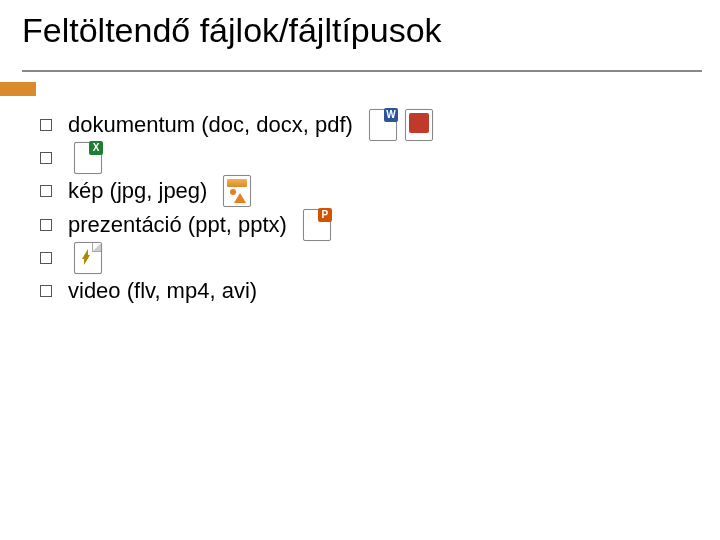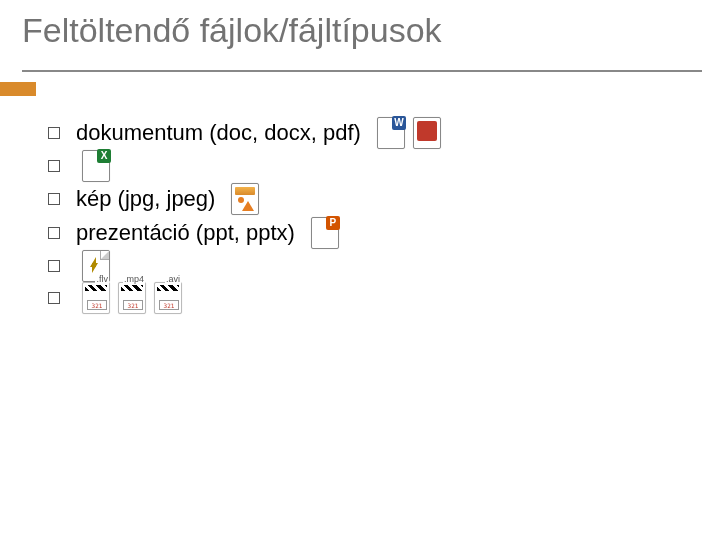--- a/index.html
+++ b/index.html
@@ -1,21 +1,21 @@
 <!DOCTYPE html>
 <html><head>
 <meta charset="utf-8">
 <style>
   html,body{margin:0;padding:0;width:720px;height:540px;background:#fff;font-family:Arial,Helvetica,sans-serif;color:#000;}
   .slide{position:relative;width:720px;height:540px;}
   .title-block{position:absolute;left:22px;top:12px;width:680px;height:58px;border-bottom:2px solid #888;}
-  .title-text{font-size:34px;line-height:1.1;color:#737373;}
+  .title-text{font-size:34px;line-height:1.1;color:#000000;}
   .accent-bar{position:absolute;left:0;top:82px;width:36px;height:14px;background:#d98a2b;}
   .content{position:absolute;left:40px;top:108px;width:660px;}
-  ul.bl{list-style:none;margin:8px;padding:0;}
+  ul.bl{list-style:none;margin:0;padding:0;}
   ul.bl > li{display:flex;align-items:center;font-size:22px;line-height:1.55;gap:10px;}
   .bullet-box{display:inline-block;width:10px;height:10px;border:1.5px solid #555;flex:0 0 auto;margin-right:6px;}
   .li-text{flex:0 0 auto;white-space:nowrap;}
   .icons{display:flex;gap:8px;margin-left:6px;}
   .ficon{width:26px;height:30px;border:1px solid #888;border-radius:2px;background:#fff;position:relative;box-shadow:0 0 1px rgba(0,0,0,.2);}
   .ficon .fold{position:absolute;right:0;top:0;width:8px;height:8px;background:linear-gradient(135deg,#fff 0 48%,#ccc 52% 100%);border-left:1px solid #aaa;border-bottom:1px solid #aaa;}
   .ficon .badge{position:absolute;width:14px;height:14px;border-radius:2px;font-size:10px;font-weight:bold;color:#fff;display:flex;align-items:center;justify-content:center;}
   .word .badge{right:-2px;top:-2px;background:#2a5699;}
   .pdf{background:linear-gradient(#fff,#fff);} 
   .pdf .badge{left:3px;top:3px;width:20px;height:20px;background:#c0392b;}
@@ -96,34 +96,18 @@
           <span class="ficon audio">
               <span class="fold"></span>
               <span class="bolt"></span>
               <span class="bolt2"></span>
             </span>
         </span>
       </li>
 
       <li>
         <span class="bullet-box"></span>
-        <span class="icons">
-          <span class="ficon video">
-              <span class="ext-label">.flv</span>
-              <span class="clap"></span>
-              <span class="reel">321</span>
-            </span>
-          <span class="ficon video">
-              <span class="ext-label">.mp4</span>
-              <span class="clap"></span>
-              <span class="reel">321</span>
-            </span>
-          <span class="ficon video">
-              <span class="ext-label">.avi</span>
-              <span class="clap"></span>
-              <span class="reel">321</span>
-            </span>
-        </span>
+        <span class="li-text">video (flv, mp4, avi)</span>
       </li>
 
     </ul>
   </div>
 </div>
 
 </body></html>

